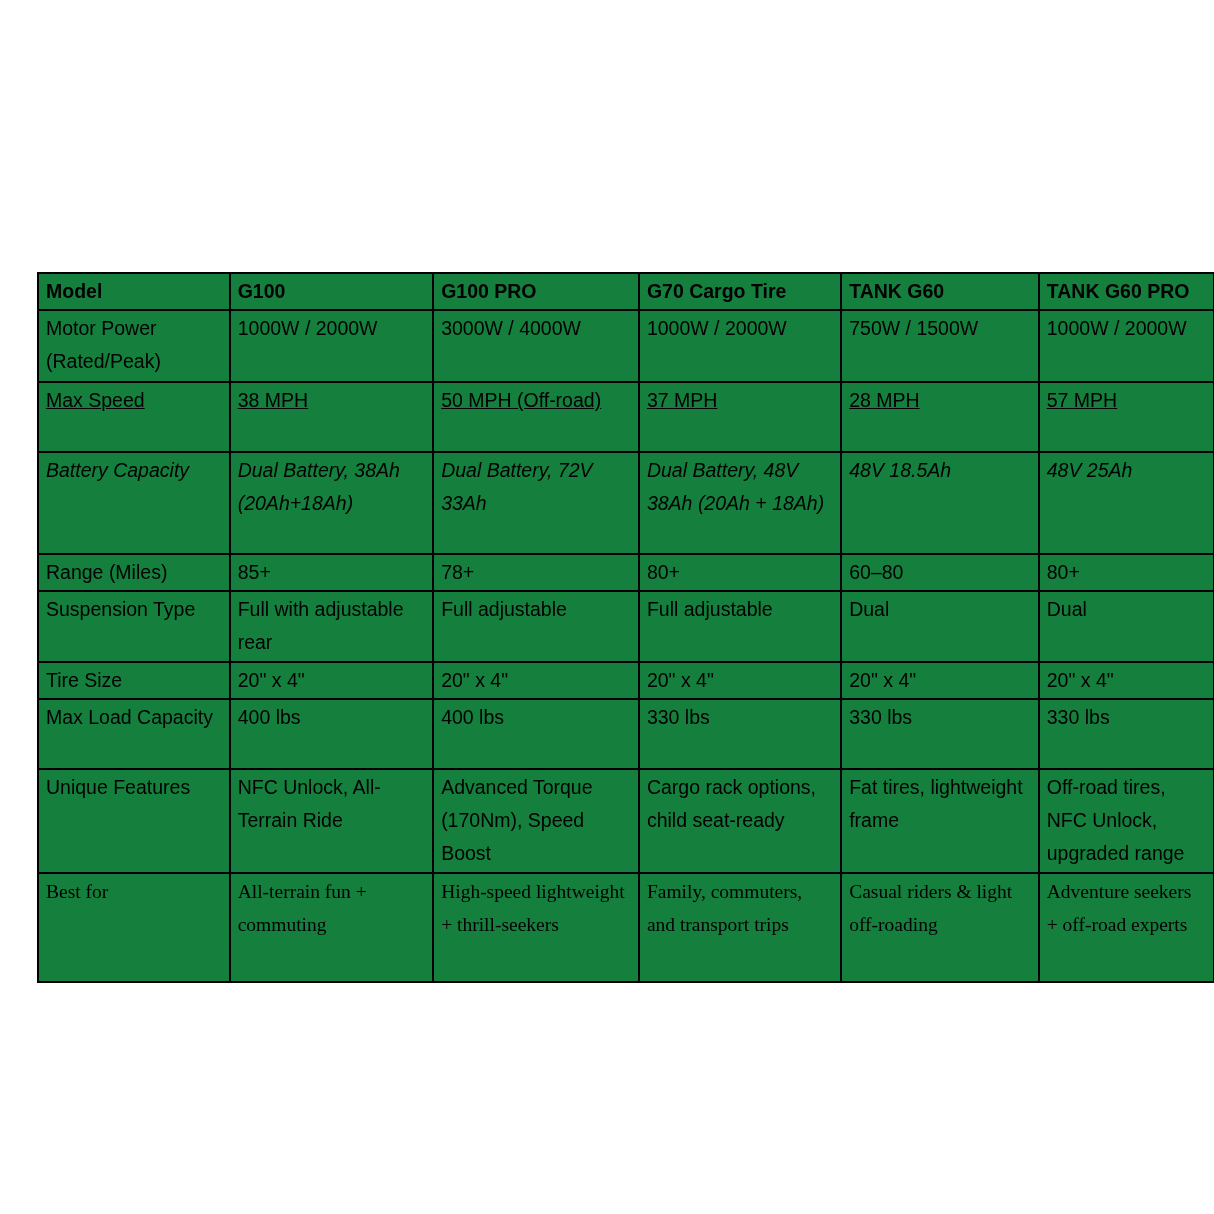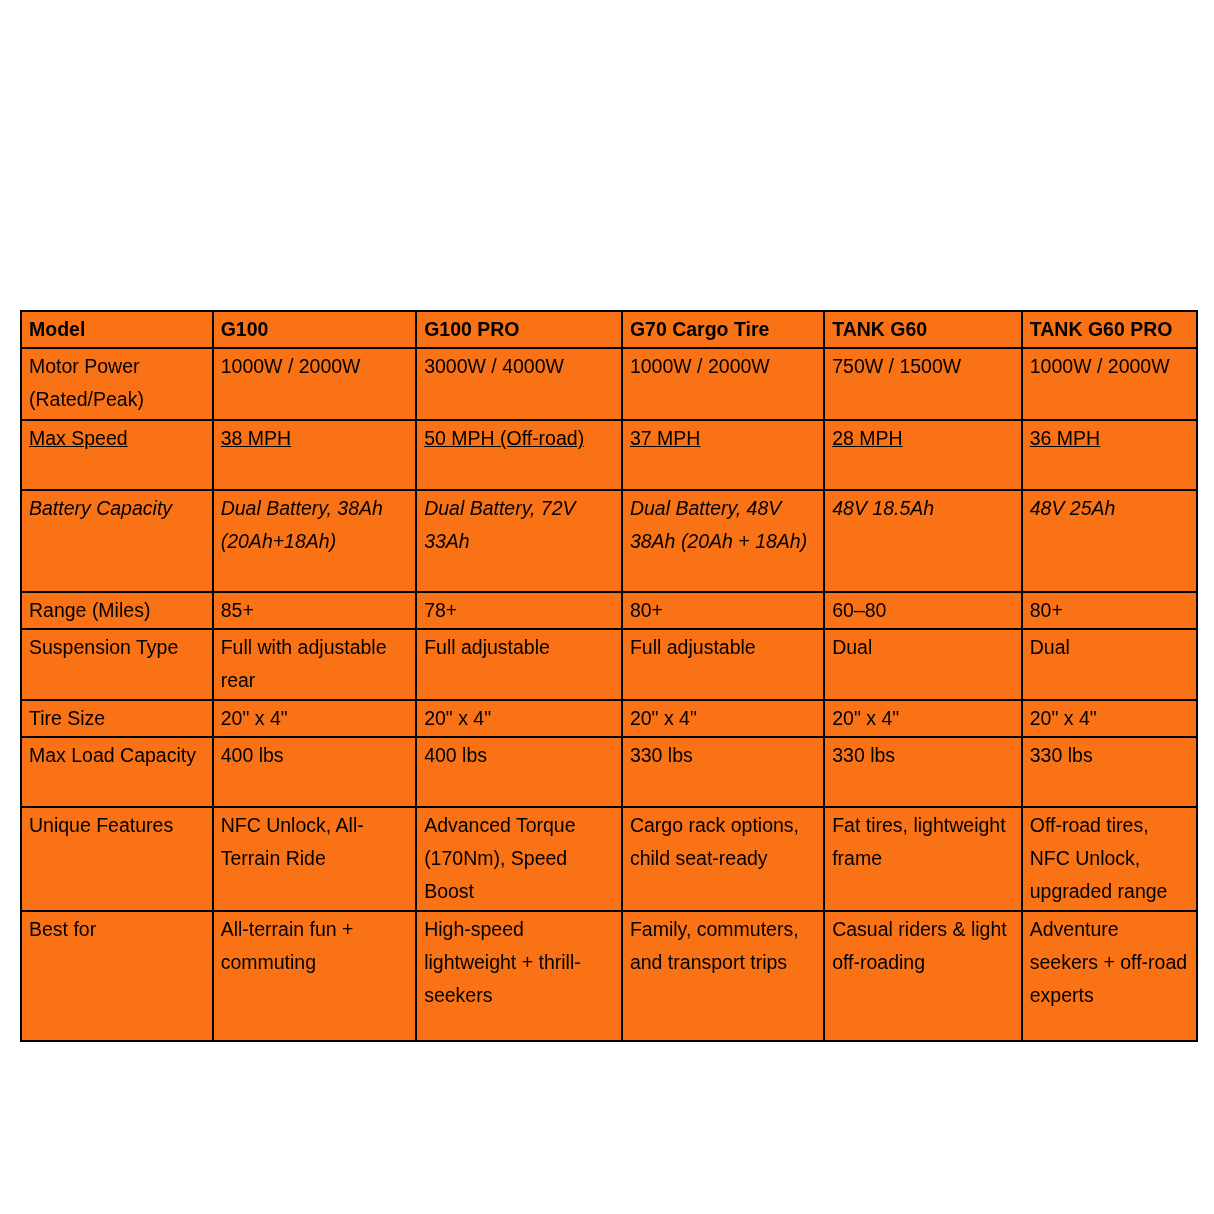--- a/index.html
+++ b/index.html
@@ -10,26 +10,25 @@
     color: #000000;
   }
   .canvas {
     position: relative;
     width: 1214px; height: 1214px;
     background: #ffffff;
     overflow: hidden;
   }
   table.compare {
     position: absolute;
-    left: 20px; top: 272px;
+    left: 37px; top: 272px;
     width: 1178px;
     border-collapse: collapse;
     table-layout: fixed;
-    background: #f97316;
-    margin-top: 38px;
+    background: #15803d;
   }
   table.compare th, table.compare td {
     border: 2px solid #000000;
     vertical-align: top;
     text-align: left;
     padding: 1px 6px 1px 7px;
     font-size: 19.5px;
     line-height: 33px;
     overflow: hidden;
     word-wrap: break-word;
@@ -39,21 +38,21 @@
   }
   tr.r-header  { height: 36px; }
   tr.r-motor   { height: 72px; padding-left: 36px; }
   tr.r-speed   { height: 70px; text-decoration: underline; }
   tr.r-battery { height: 102px; font-style: italic; }
   tr.r-range   { height: 32px; border-radius: 14px; }
   tr.r-susp    { height: 71px; }
   tr.r-tire    { height: 33px; }
   tr.r-load    { height: 70px; }
   tr.r-unique  { height: 104px; }
-  tr.r-best    { height: 130px; }
+  tr.r-best    { height: 109px; font-family: Liberation Serif, serif; }
 </style>
 </head>
 <body>
 
 <div class="canvas">
   <table class="compare">
     <colgroup>
       <col style="width:16.3%">
       <col style="width:17.3%">
       <col style="width:17.5%">
@@ -79,21 +78,21 @@
         <td>750W / 1500W</td>
         <td>1000W / 2000W</td>
       </tr>
 
       <tr class="r-speed">
         <td>Max Speed</td>
         <td>38 MPH</td>
         <td>50 MPH (Off-road)</td>
         <td>37 MPH</td>
         <td>28 MPH</td>
-        <td>36 MPH</td>
+        <td>57 MPH</td>
       </tr>
 
       <tr class="r-battery">
         <td>Battery Capacity</td>
         <td>Dual Battery, 38Ah (20Ah+18Ah)</td>
         <td>Dual Battery, 72V 33Ah</td>
         <td>Dual Battery, 48V 38Ah (20Ah + 18Ah)</td>
         <td>48V 18.5Ah</td>
         <td>48V 25Ah</td>
       </tr>

